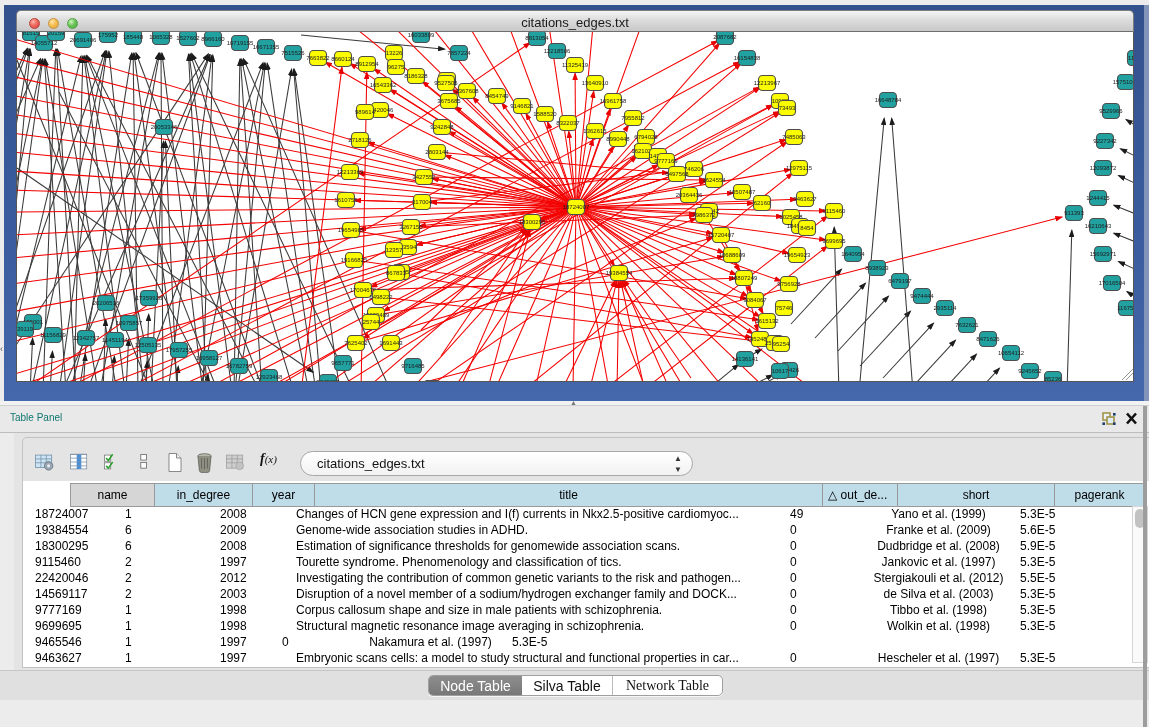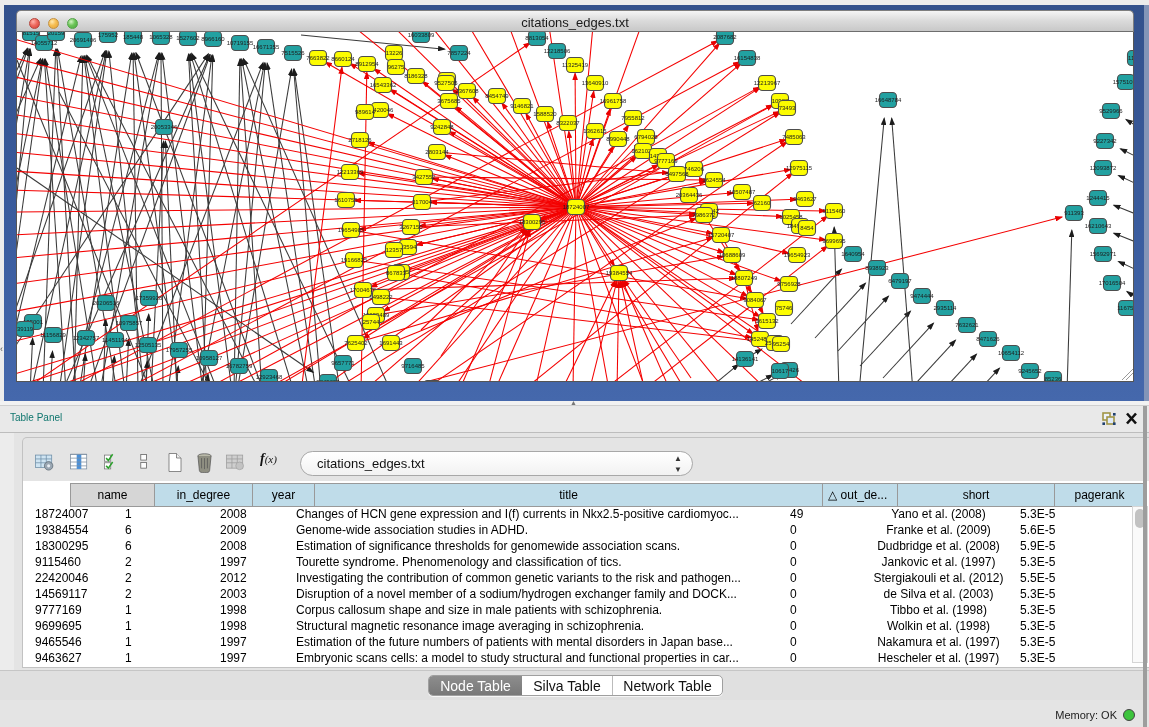--- a/index.html
+++ b/index.html
@@ -51,21 +51,21 @@
 .c5{width:157px; text-align:center; overflow:hidden;} .c6{width:90px; padding-left:3px;}
 #vsb { position:absolute; left:1109px; top:25px; width:16px; height:157px; background:#fafafa; border:1px solid #d5d5d5;}
 #vsb .th { position:absolute; left:2px; top:2px; width:10px; height:19px; background:#c2c2c2; border-radius:5px;}
 
 #tabbar { position:absolute; left:0; top:670px; width:100%; height:30px; background:#e0e0e0; border-top:1px solid #c6c6c6;}
 #seg { position:absolute; left:428px; top:4px; width:295px; height:21px; background:#fff; border:1px solid #9f9f9f;
   border-radius:5px; display:flex; font-size:14px; overflow:hidden; box-shadow:0 1px 0 rgba(255,255,255,.7);}
 #seg div { line-height:20px; text-align:center; }
 #seg .s1 { width:93px; background:linear-gradient(#8d8d8d,#787878); color:#fff; }
 #seg .s2 { width:91px; color:#111; border-right:1px solid #bbb; }
-#seg .s3 { width:109px; color:#111; }
+#seg .s3 { width:109px; color:#111;font-family:Liberation Serif, serif; }
 
 #status { position:absolute; left:0; top:700px; width:100%; height:27px; background:#e4e4e4; }
 #status .m { position:absolute; right:32px; top:9px; font-size:11px; color:#222; }
 #status .led { position:absolute; right:14px; top:9px; width:12px; height:12px; border-radius:50%; background:#3cc43c; border:1.5px solid #444; }
 #sbr { position:absolute; right:2px; top:406px; width:4px; height:321px; background:#9d9d9d; }
 </style></head>
 <body>
 <div id="app">
   <div id="netarea"></div>
   <div id="rstrip"></div>
@@ -962,21 +962,21 @@
           <div class="h5">short</div>
           <div class="h6">pagerank</div>
         </div>
       <div id="tbody">
           <div class="tr">
             <div class="c0">18724007</div>
             <div class="c1">1</div>
             <div class="c2">2008</div>
             <div class="c3">Changes of HCN gene expression and I(f) currents in Nkx2.5-positive cardiomyoc...</div>
             <div class="c4">49</div>
-            <div class="c5">Yano et al. (2008)</div>
+            <div class="c5">Yano et al. (1999)</div>
             <div class="c6">5.3E-5</div>
           </div>
 <div class="tr">
             <div class="c0">19384554</div>
             <div class="c1">6</div>
             <div class="c2">2009</div>
             <div class="c3">Genome-wide association studies in ADHD.</div>
             <div class="c4">0</div>
             <div class="c5">Franke et al. (2009)</div>
             <div class="c6">5.6E-5</div>
@@ -1032,21 +1032,20 @@
             <div class="c2">1998</div>
             <div class="c3">Structural magnetic resonance image averaging in schizophrenia.</div>
             <div class="c4">0</div>
             <div class="c5">Wolkin et al. (1998)</div>
             <div class="c6">5.3E-5</div>
           </div>
 <div class="tr">
             <div class="c0">9465546</div>
             <div class="c1">1</div>
             <div class="c2">1997</div>
-            <div class="c3">Estimation of the future numbers of patients with mental disorders in Japan base...</div>
             <div class="c4">0</div>
             <div class="c5">Nakamura et al. (1997)</div>
             <div class="c6">5.3E-5</div>
           </div>
 <div class="tr">
             <div class="c0">9463627</div>
             <div class="c1">1</div>
             <div class="c2">1997</div>
             <div class="c3">Embryonic scans cells: a model to study structural and functional properties in car...</div>
             <div class="c4">0</div>
@@ -1059,17 +1058,13 @@
         </div>
     </div>
   </div>
   <div id="tabbar">
       <div id="seg">
         <div class="s1">Node Table</div>
         <div class="s2">Silva Table</div>
         <div class="s3">Network Table</div>
       </div>
     </div>
-  <div id="status">
-      <div class="m">Memory: OK</div>
-      <div class="led"></div>
-    </div>
   <div id="sbr"></div>
 </div>
 </body></html>

